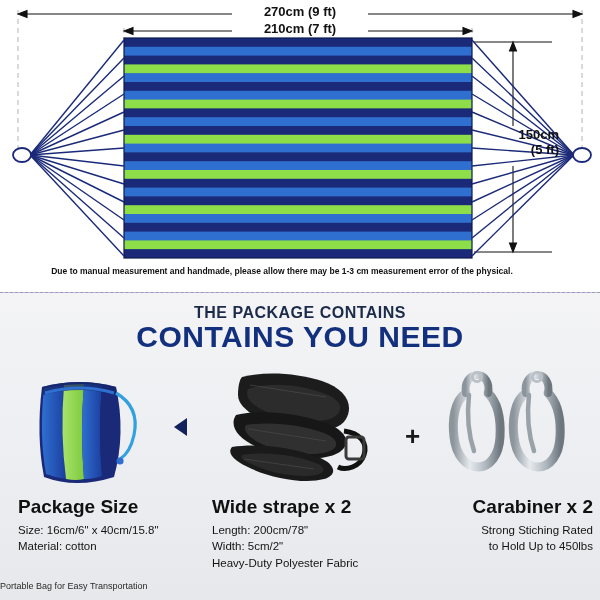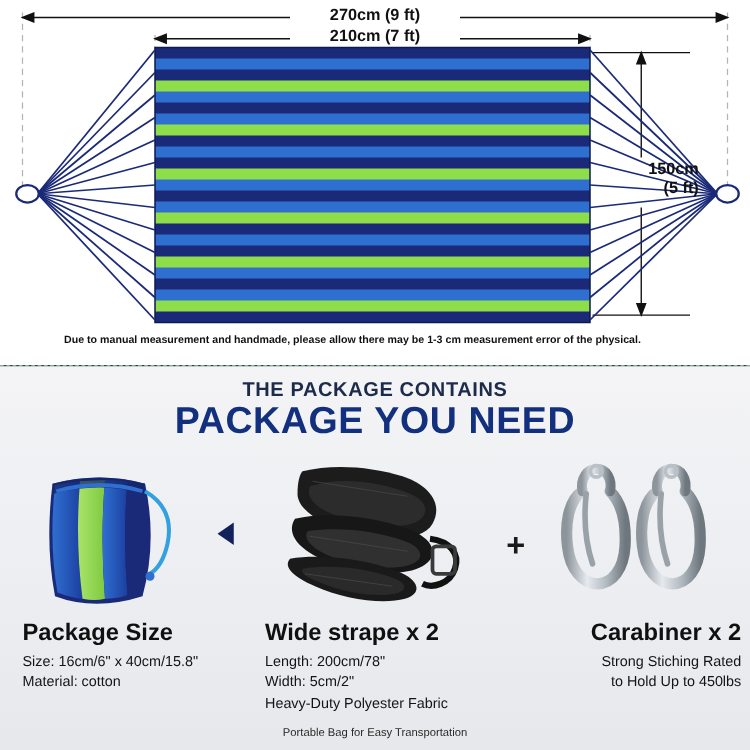--- a/index.html
+++ b/index.html
@@ -10,21 +10,21 @@
     width: 600px;
     height: 600px;
     font-family: "Liberation Sans", sans-serif;
     background: #ffffff;
     overflow: hidden;
   }
   #page {
     position: relative;
     width: 600px;
     height: 600px;
-    background: #14532d;
+    background: #c4b5fd;
   }
 
   
   #diagram-section {
     position: absolute;
     left: 0;
     top: 0;
     width: 600px;
     height: 292px;
     background: #ffffff;
@@ -156,21 +156,20 @@
     border-top: 9px solid transparent;
     border-bottom: 9px solid transparent;
     border-right: 13px solid #12215c;
   }
 
   #footer-note {
     position: absolute;
     left: 0;
     top: 288px;
     width: 600px;
-    text-align: center;
     font-size: 9px;
     color: #2a2a2a;
   }
 </style>
 </head>
 <body>
 
 <div id="page">
 
   <div id="diagram-section">
@@ -287,21 +286,21 @@
     </div>
 
     <div id="disclaimer">Due to manual measurement and handmade, please allow there may be 1-3 cm measurement error of the physical.</div>
   </div>
 
   <div id="divider"></div>
 
   <div id="package-section">
 
     <div id="headline-small">THE PACKAGE CONTAINS</div>
-    <div id="headline-big">PACKAGE YOU NEED</div>
+    <div id="headline-big">CONTAINS YOU NEED</div>
 
     <div class="product-col" id="col-bag">
       <div class="product-img">
         <svg width="180" height="125" viewBox="0 0 180 125">
           <defs>
             <linearGradient id="bagblue" x1="0" y1="0" x2="1" y2="0">
               <stop offset="0" stop-color="#2f6fd0"></stop>
               <stop offset="1" stop-color="#1b3fa0"></stop>
             </linearGradient>
             <linearGradient id="baggreen" x1="0" y1="0" x2="1" y2="0">

